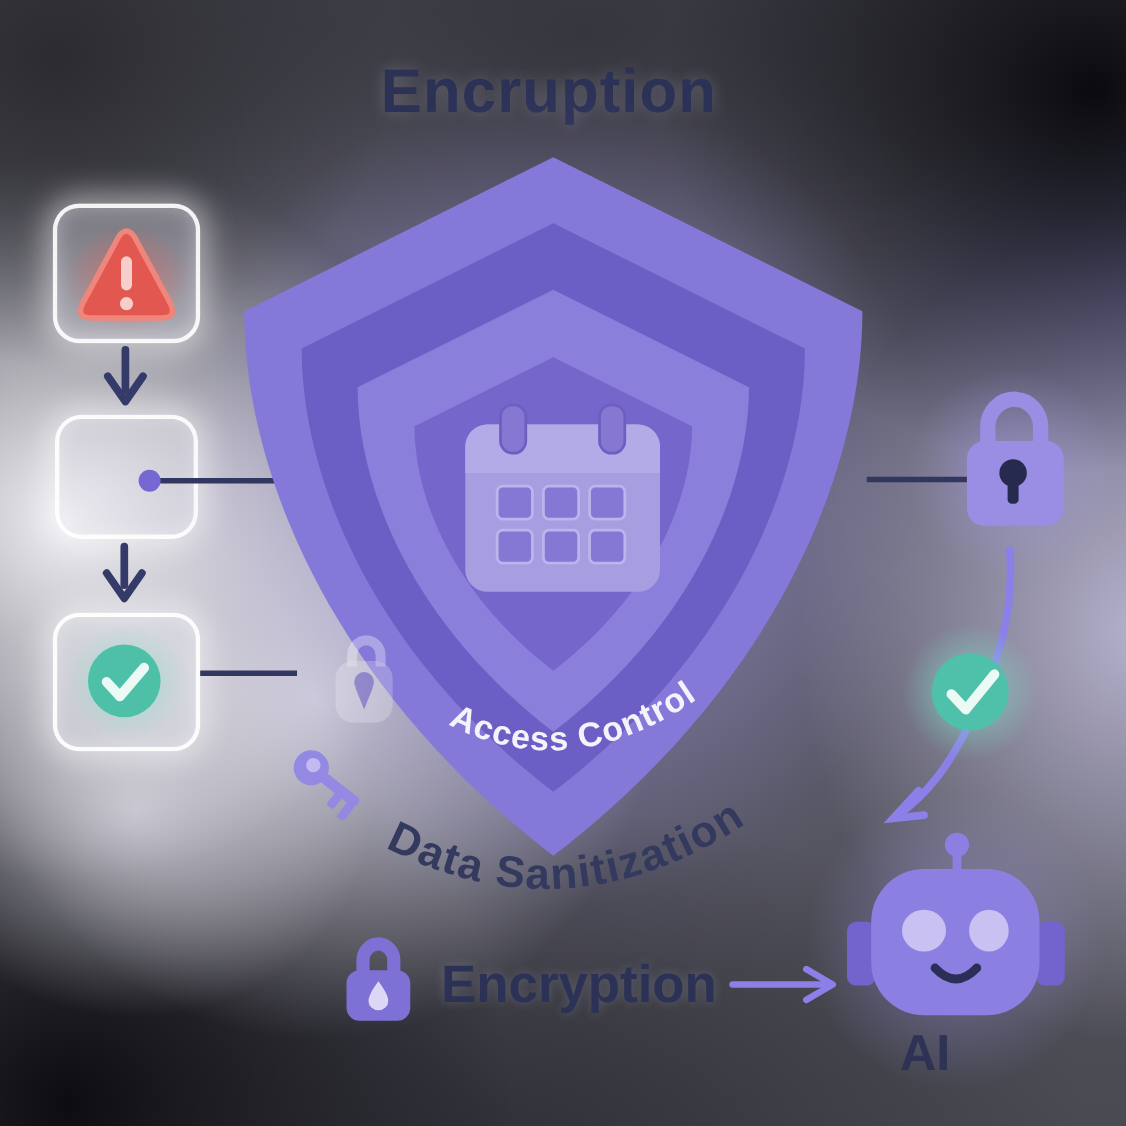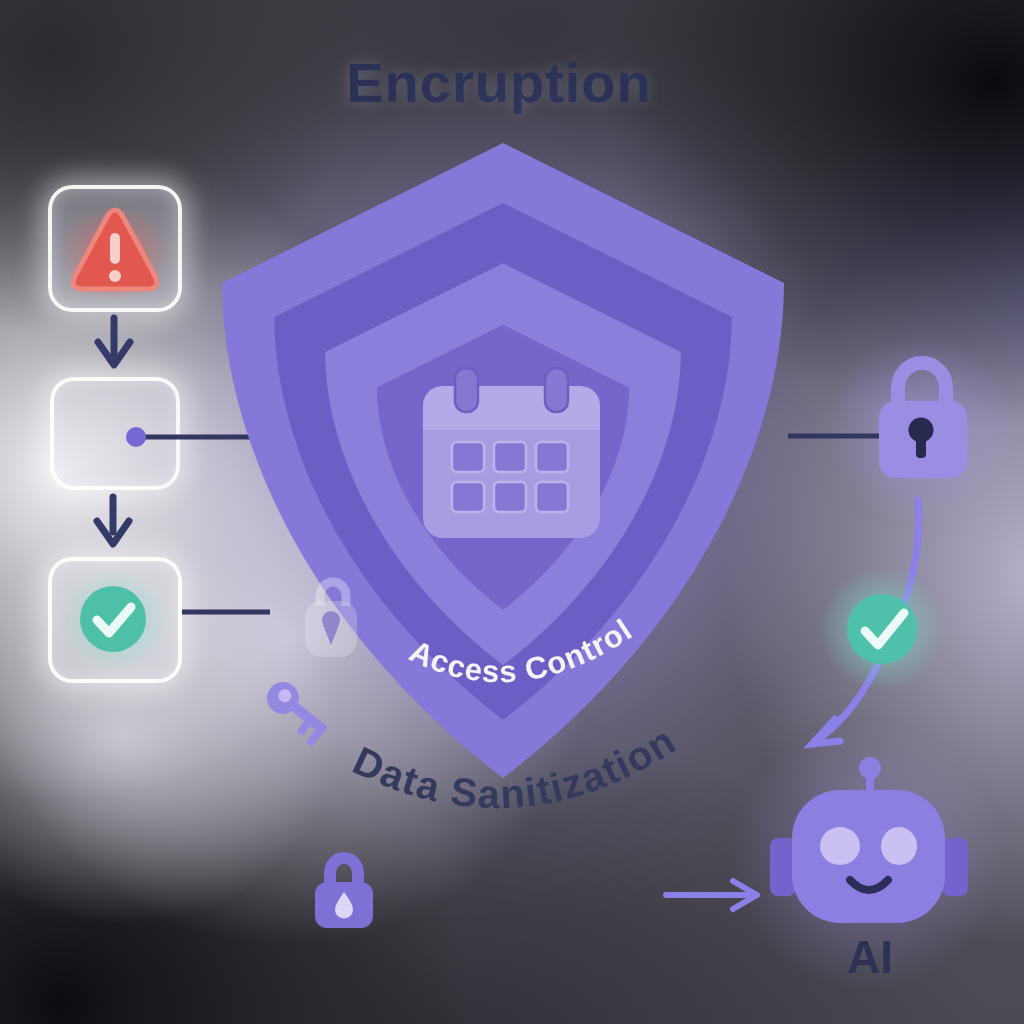--- a/index.html
+++ b/index.html
@@ -36,21 +36,21 @@
     background:radial-gradient(closest-side at 50% 54%, rgba(236,88,78,.55), rgba(236,88,78,0) 88%), rgba(234,230,242,.30);}
   .box2{left:50px;top:377px;width:130px;height:113px;}
   .box3{left:48px;top:557px;width:134px;height:126px;
     background:radial-gradient(closest-side at 50% 50%, rgba(112,222,192,.5), rgba(112,222,192,0) 88%), rgba(230,234,241,.32);}
   .art{position:absolute;left:0;top:0;width:1024px;height:1024px;pointer-events:none;}
   .enc-label{
     position:absolute;left:401px;top:868px;font-size:48px;font-weight:bold;color:#2c3156;
     text-shadow:0 0 10px rgba(190,190,215,.25);
   }
   .ai-label{
-    position:absolute;left:818px;top:930px;width:104px;text-align:center;
+    position:absolute;left:818px;top:930px;width:104px;text-align:left;
     font-size:46px;font-weight:bold;color:#2e3254;
   }
 </style>
 </head>
 <body>
 
 <div class="canvas">
 
   <h1 class="title">Encruption</h1>
 
@@ -182,15 +182,16 @@
       <rect x="866" y="776" width="8" height="20" fill="#8b80e2"></rect>
       <rect x="770" y="838" width="26" height="58" rx="8" fill="#7264cc"></rect>
       <rect x="942" y="838" width="26" height="58" rx="8" fill="#7264cc"></rect>
       <rect x="792" y="790" width="153" height="133" rx="48" fill="#8b80e2"></rect>
       <ellipse cx="840" cy="846" rx="20" ry="19" fill="#c9c1f2"></ellipse>
       <ellipse cx="899" cy="846" rx="18" ry="19" fill="#c9c1f2"></ellipse>
       <path d="M850,880 Q869,900 888,880" fill="none" stroke="#2b2e56" stroke-width="8" stroke-linecap="round"></path>
     </g>
   </svg>
 
+  <div class="enc-label">Encryption</div>
   <div class="ai-label">AI</div>
 
 </div>
 
 </body></html>

